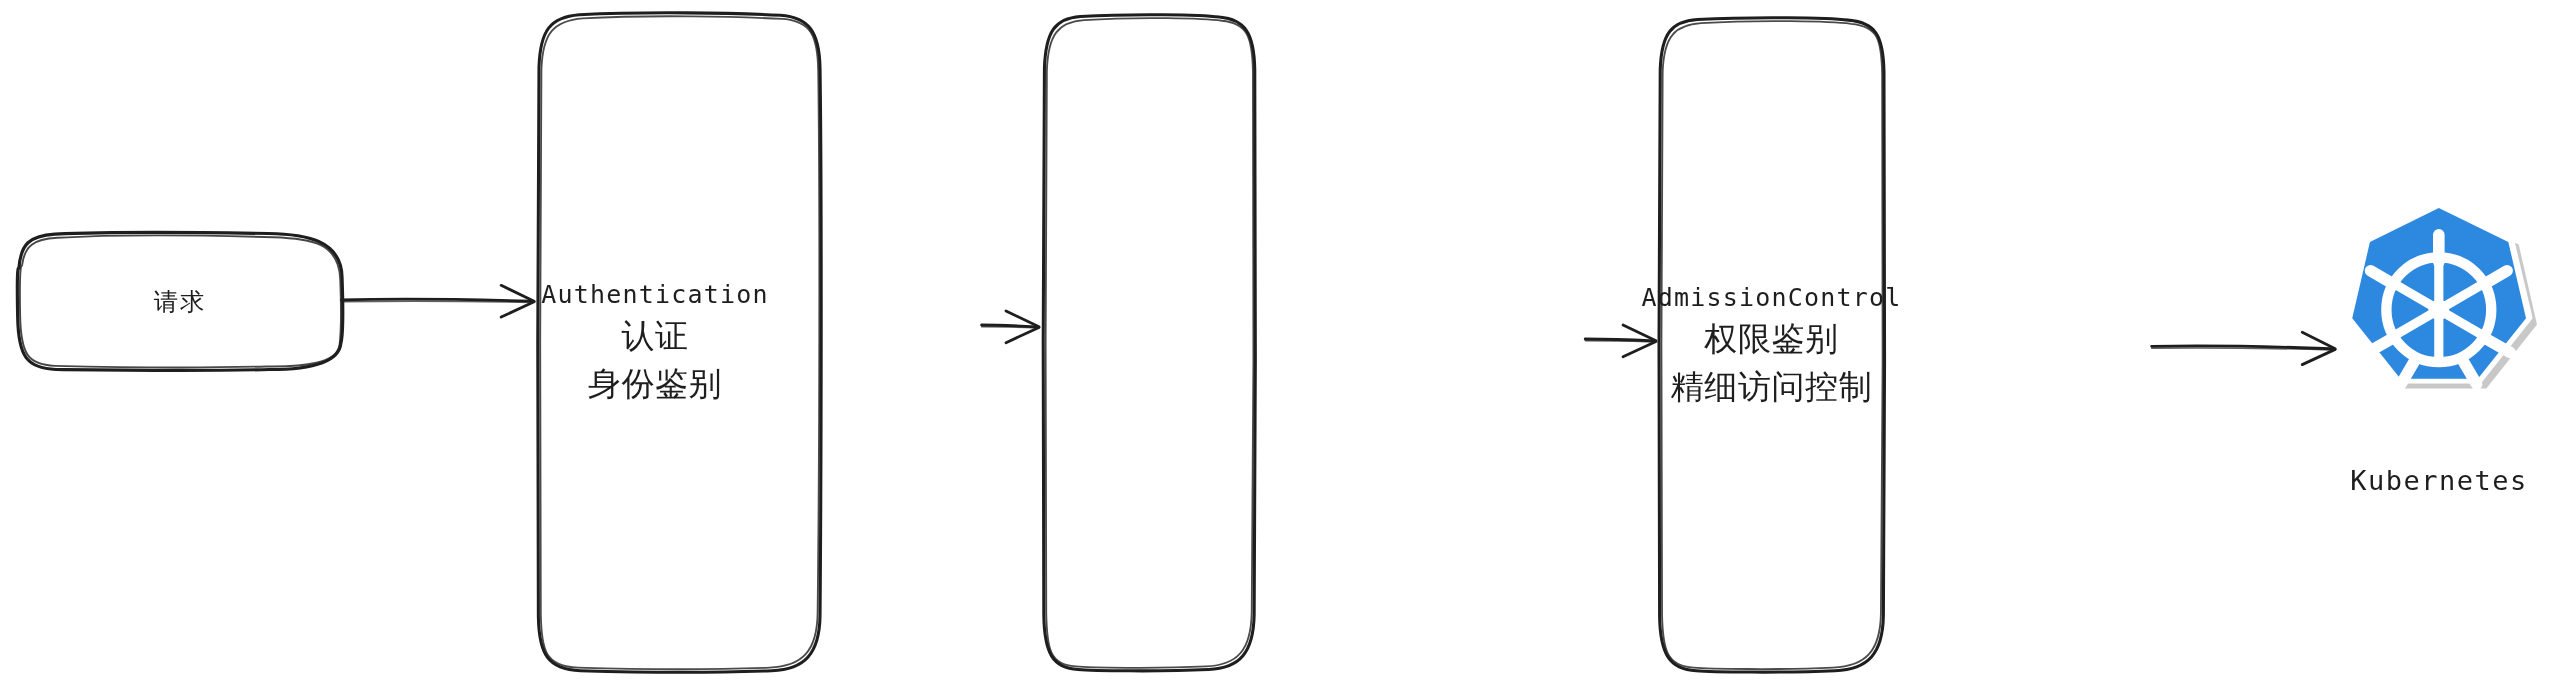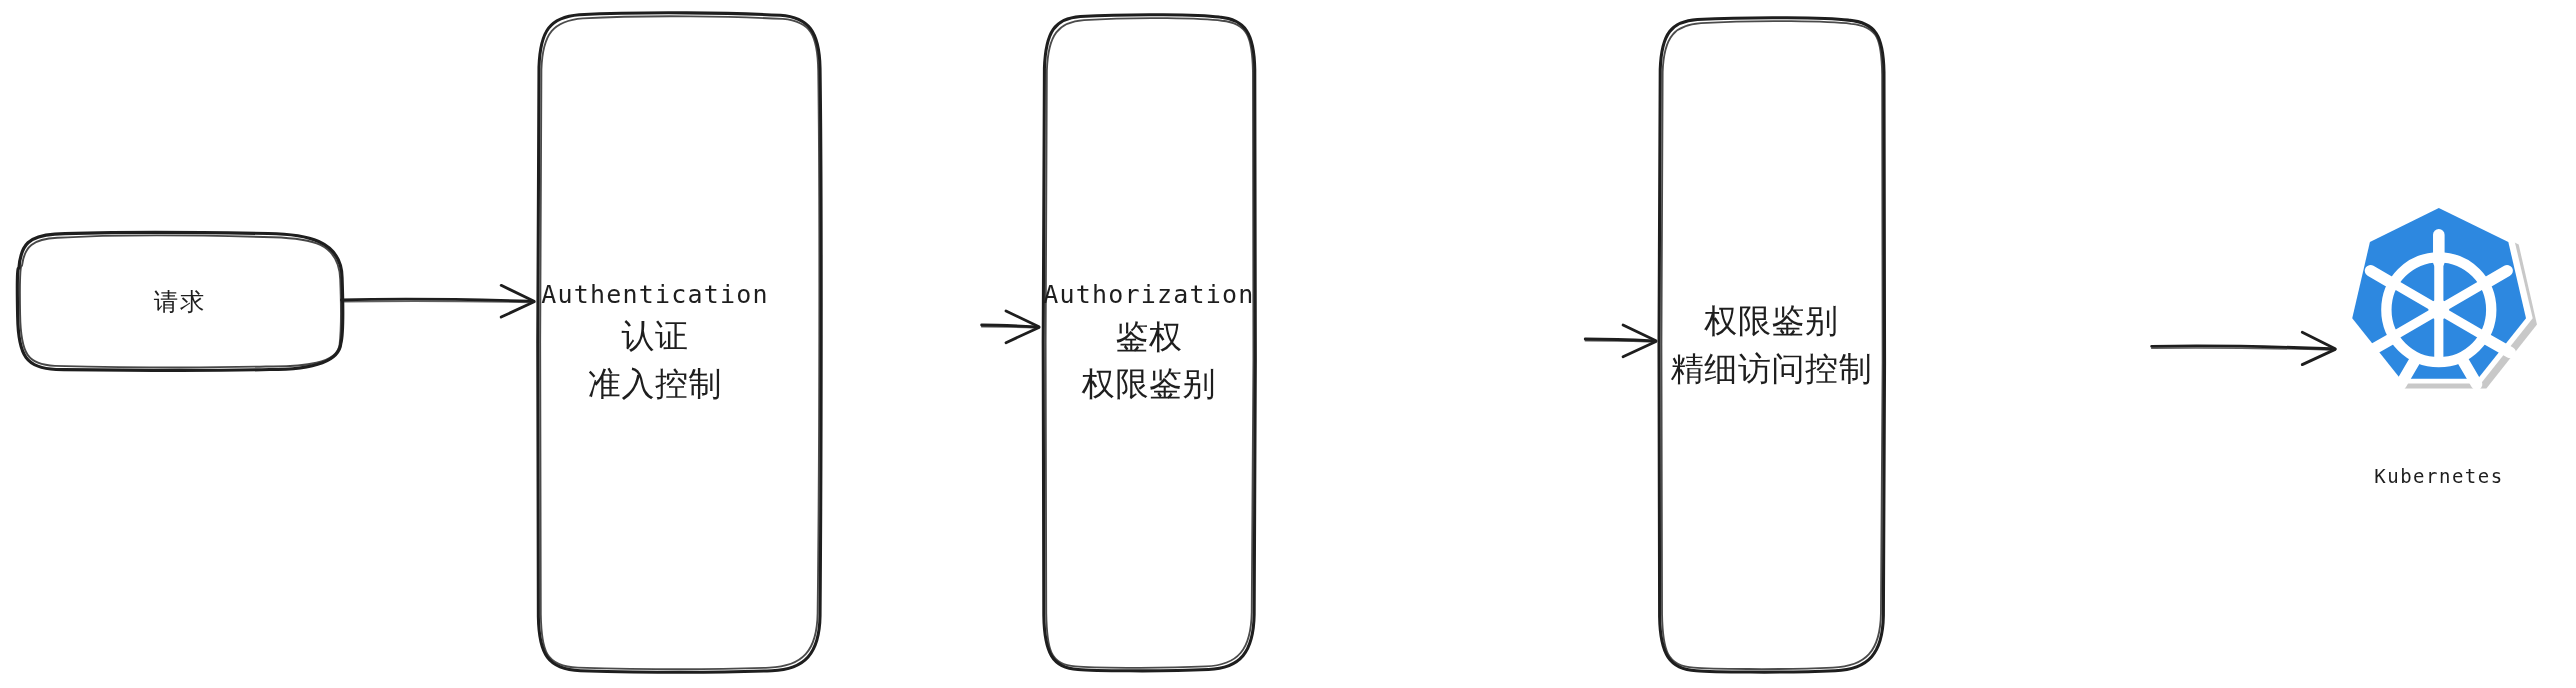--- a/index.html
+++ b/index.html
@@ -55,21 +55,21 @@
   .label-cn-solo {
     font-family: "DejaVu Sans", "Liberation Sans", sans-serif;
     font-size: 24.4px;
     letter-spacing: 1.8px;
     color: #1e1e1e;
     white-space: nowrap;
   }
   .k8s-caption {
     position: absolute;
     font-family: "DejaVu Sans Mono", "Liberation Mono", monospace;
-    font-size: 19px;
+    font-size: 27px;
     letter-spacing: 1.5px;
     color: #1e1e1e;
     white-space: nowrap;
     text-align: center;
   }
 </style>
 </head>
 <body>
 
 <div id="diagram-root">
@@ -181,30 +181,26 @@
     </g>
   </svg>
 
   <div class="node-label" style="left:17px; top:233px; width:326px; height:138px;">
     <span class="label-cn-solo">请求</span>
   </div>
 
   <div class="node-label" style="left:538px; top:13.4px; width:234px; height:658px;text-align:center;">
     <span class="label-en">Authentication</span>
     <span class="label-cn">认证</span>
-    <span class="label-cn">准入控制</span>
+    <span class="label-cn">身份鉴别</span>
   </div>
 
-  <div class="node-label" style="left:1012px; top:15.2px; width:274px; height:655px;">
-    <span class="label-en">Authorization</span>
-    <span class="label-cn">鉴权</span>
-    <span class="label-cn">权限鉴别</span>
-  </div>
 
   <div class="node-label" style="left:1607px; top:18.3px; width:329px; height:654px;">
+    <span class="label-en">AdmissionControl</span>
     <span class="label-cn">权限鉴别</span>
     <span class="label-cn">精细访问控制</span>
   </div>
 
   <div class="k8s-caption" style="left:2317px; top:465px; width:244px;">Kubernetes</div>
 
 </div>
 
 
 </body></html>

